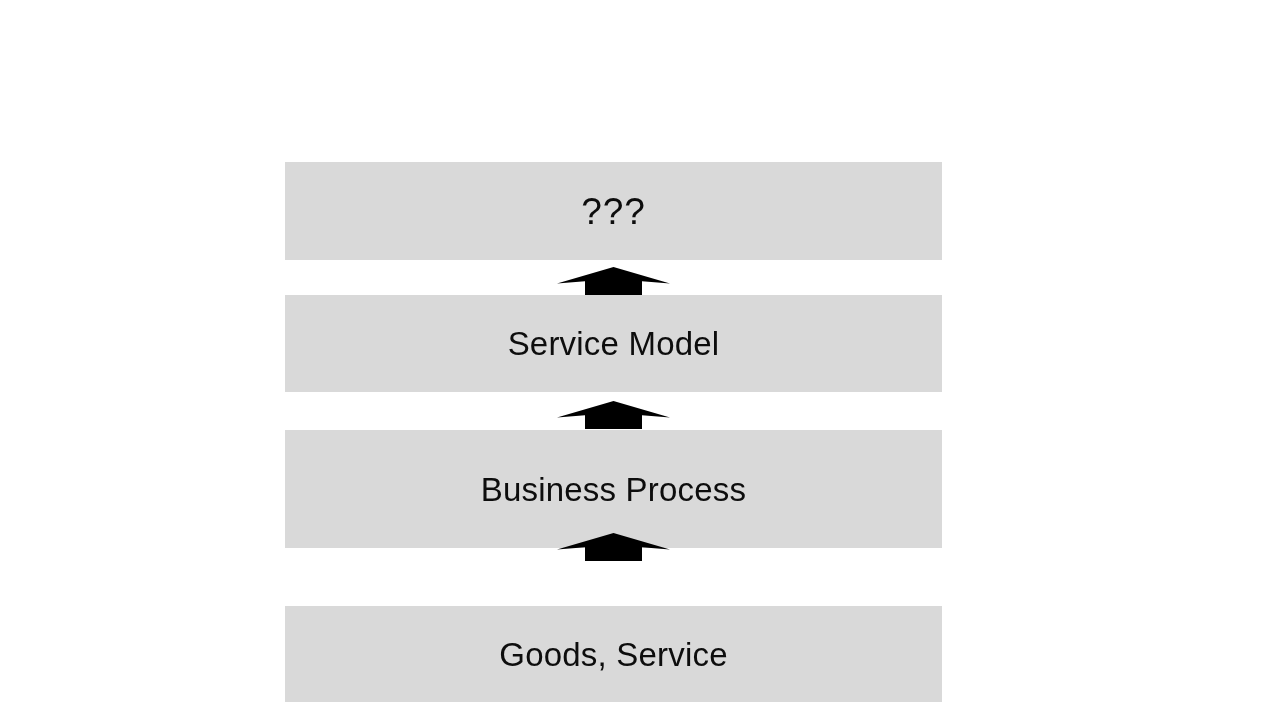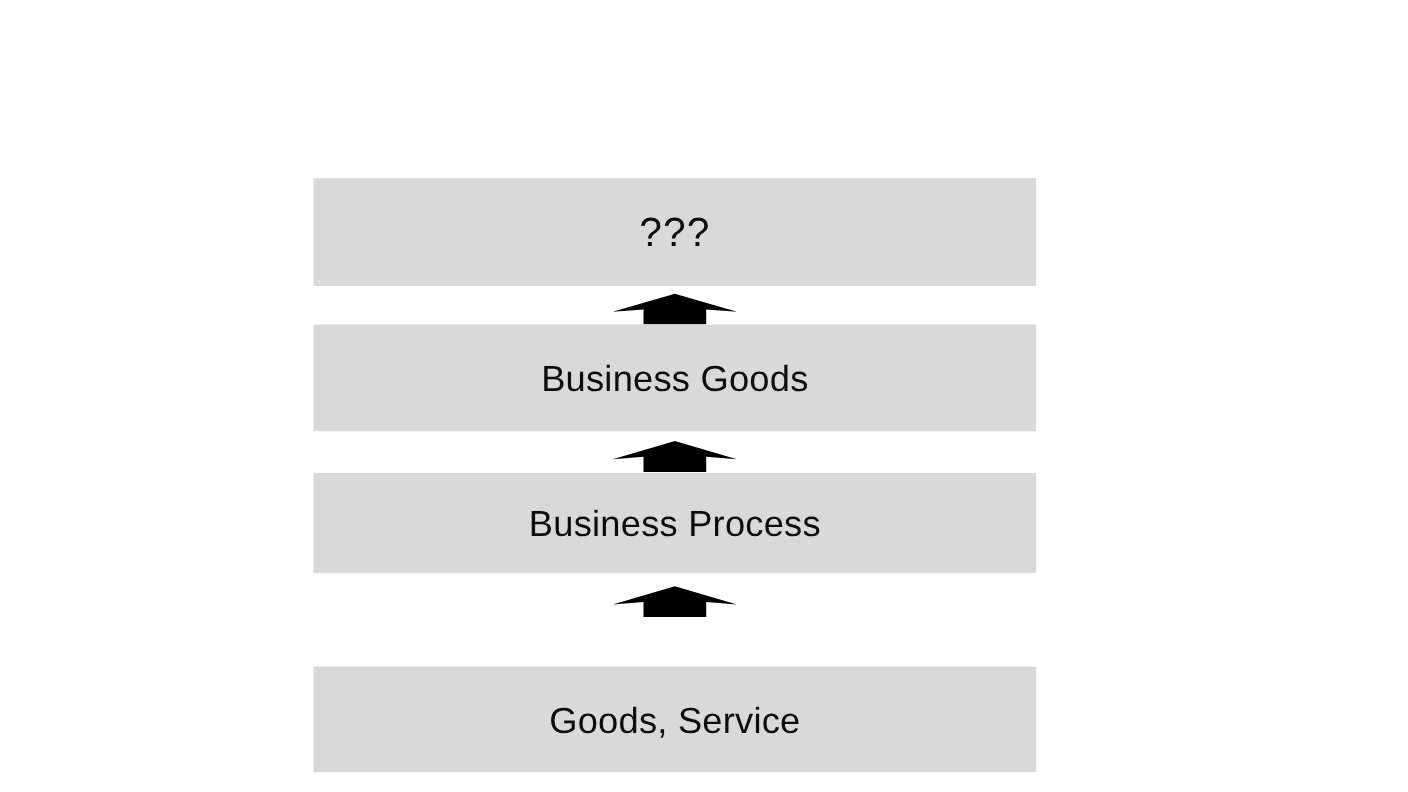--- a/index.html
+++ b/index.html
@@ -47,21 +47,21 @@
   }
 
   .level-label.unknown-label {
     font-size: 37px;
     letter-spacing: 1px;
   }
 
   
   #level-box-0 { top: 0px;   height: 98px; }
   #level-box-1 { top: 133px; height: 97px; }
-  #level-box-2 { top: 268px; height: 91px; }
+  #level-box-2 { top: 268px; height: 118px; }
   #level-box-3 { top: 400px; height: 96px; margin-top: 44px; }
 
   
   .arrow-connector {
     position: absolute;
     left: 272px;
     width: 113px;
     height: 30px;
   }
   #arrow-connector-0 { top: 103px; }
@@ -83,21 +83,21 @@
     <span class="level-label unknown-label">???</span>
   </div>
 
   <div class="arrow-connector" id="arrow-connector-0">
     <svg viewBox="0 0 113 30" xmlns="http://www.w3.org/2000/svg" aria-hidden="true">
       <path d="M 56.5 2 L 113 18.5 L 85 16.3 L 85 30 L 28 30 L 28 16.3 L 0 18.5 Z" fill="#000000"></path>
     </svg>
   </div>
 
   <div class="level-box" id="level-box-1">
-    <span class="level-label">Business Goods</span>
+    <span class="level-label">Service Model</span>
   </div>
 
   <div class="arrow-connector" id="arrow-connector-1">
     <svg viewBox="0 0 113 30" xmlns="http://www.w3.org/2000/svg" aria-hidden="true">
       <path d="M 56.5 2 L 113 18.5 L 85 16.3 L 85 30 L 28 30 L 28 16.3 L 0 18.5 Z" fill="#000000"></path>
     </svg>
   </div>
 
   <div class="level-box" id="level-box-2">
     <span class="level-label">Business Process</span>

